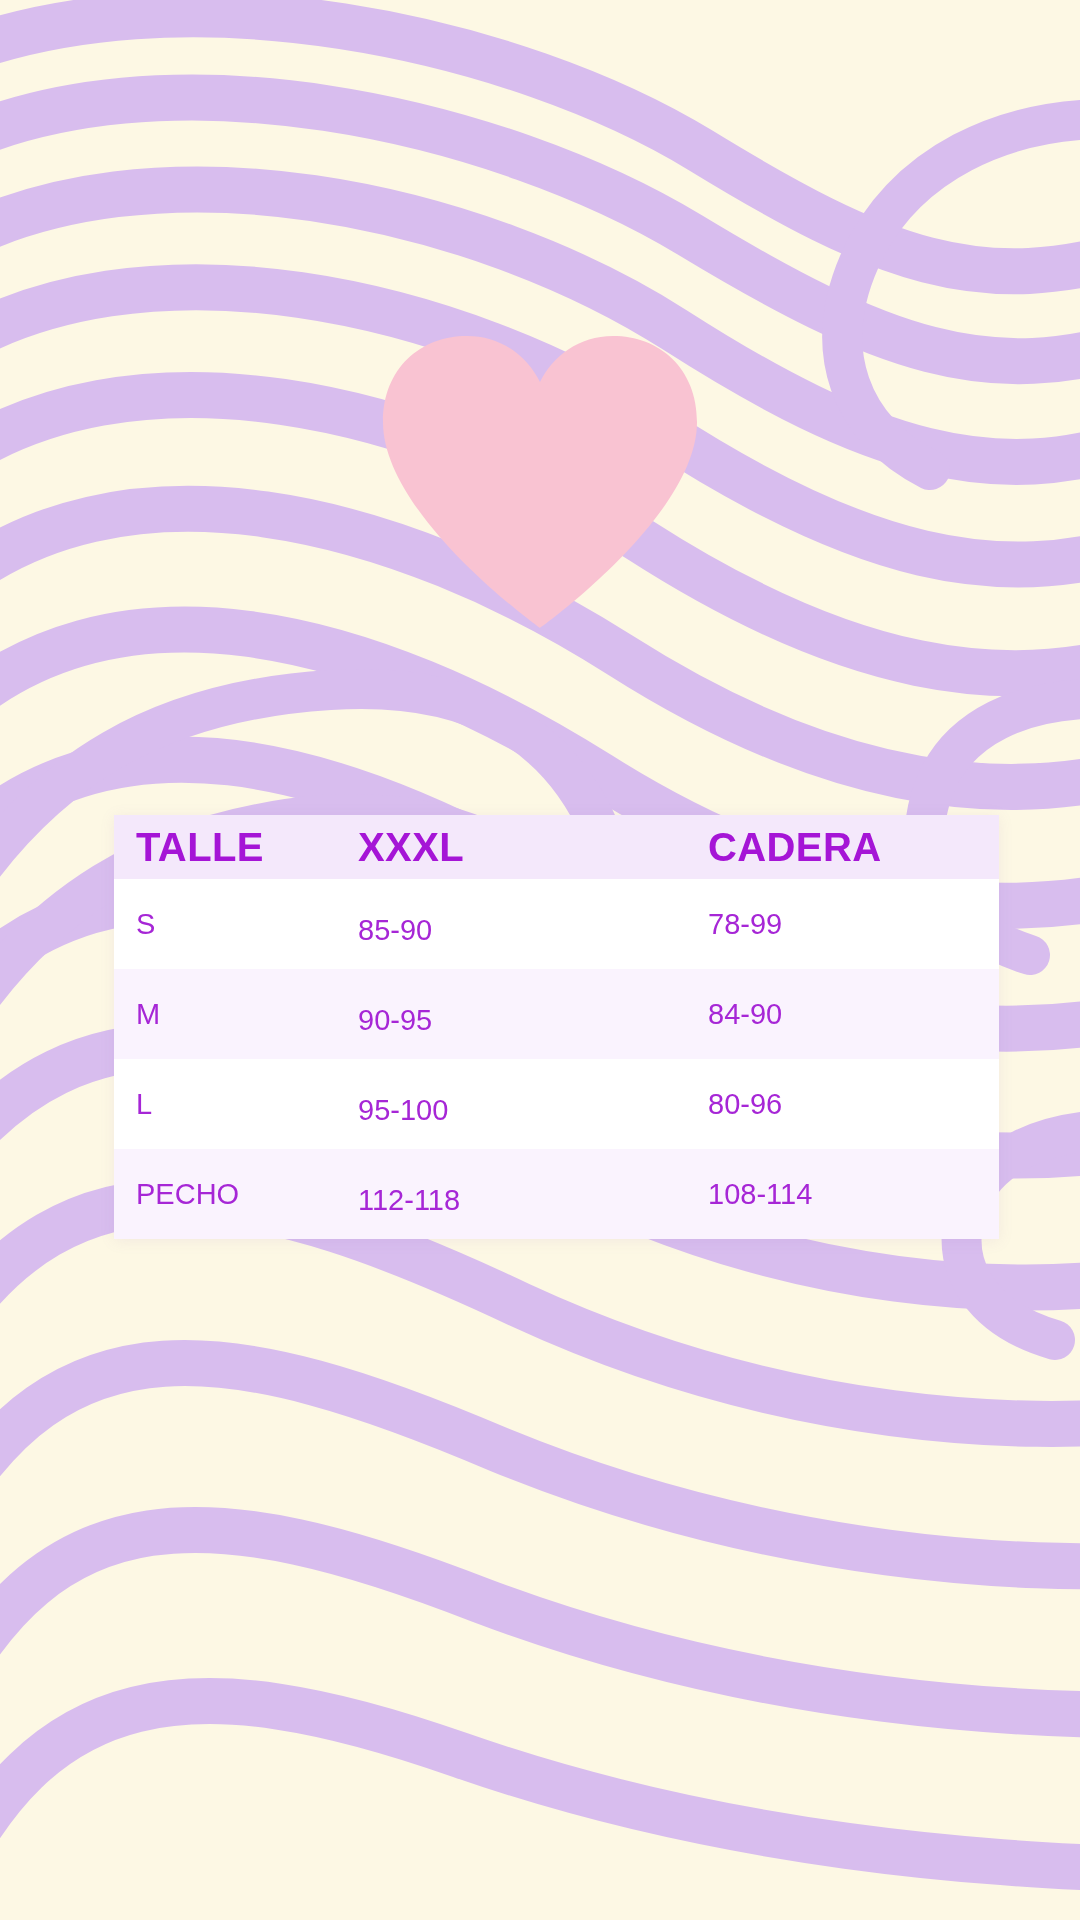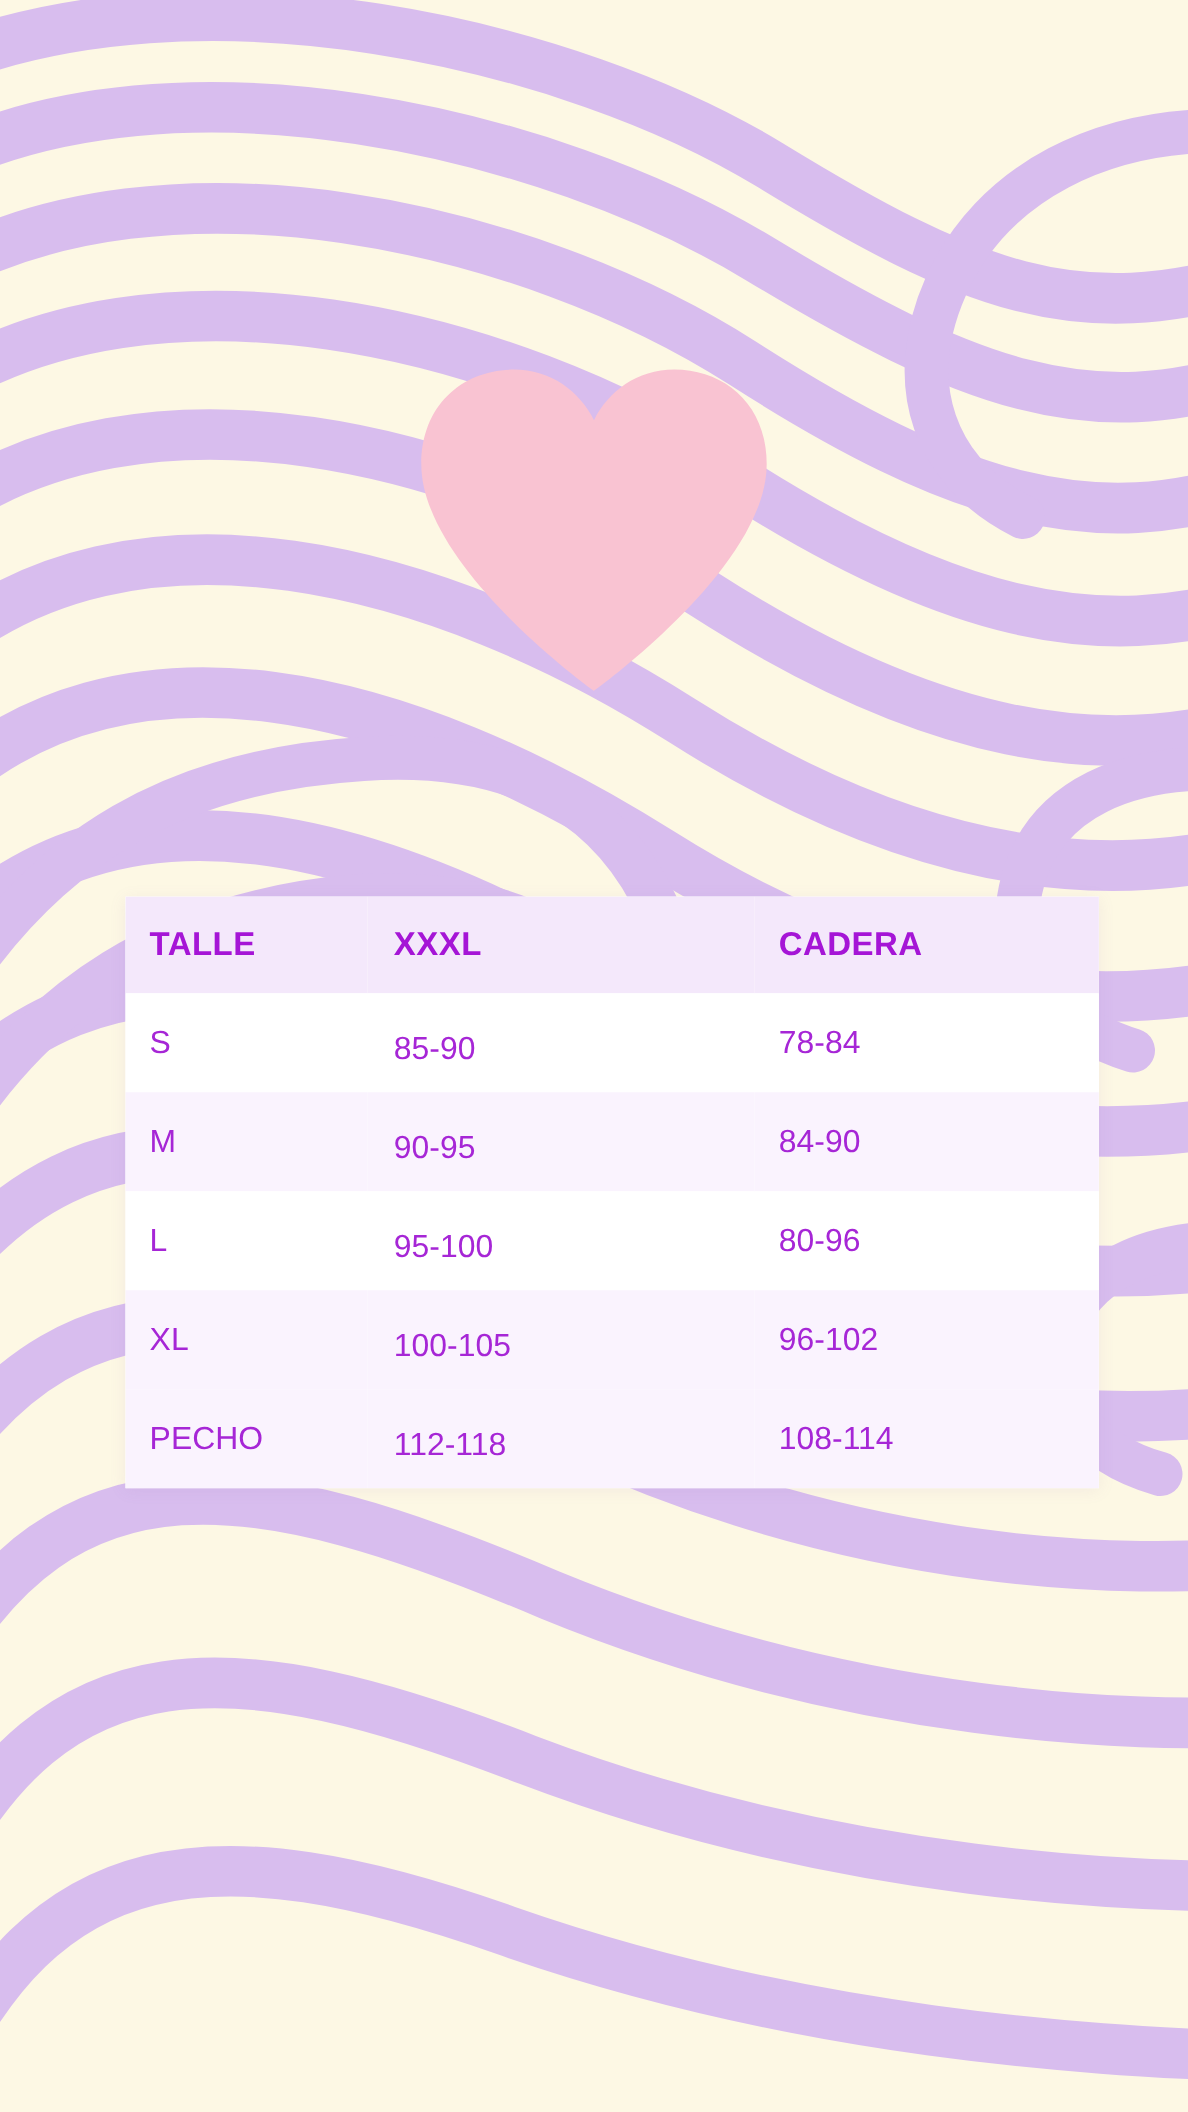--- a/index.html
+++ b/index.html
@@ -67,23 +67,23 @@
     vertical-align: middle;
   }
   .col-1 { width: 220px; }
   .col-2 { width: 352px; }
   .col-3 { width: 313px; margin-top: 36px; }
 
   thead tr {
     background: #f4e8fb;
   }
   thead th {
-    height: 88px;
+    height: 64px;
     color: #a515d6;
-    font-size: 30px;
+    font-size: 40px;
     font-weight: bold;
     letter-spacing: 0.4px;
   }
   thead th .cell-inner { padding-left: 22px; }
   thead th.col-2 .cell-inner { padding-left: 24px; }
   thead th.col-3 .cell-inner { padding-left: 22px; }
 
   tbody tr { height: 90px; }
   tbody tr.row-odd  { background: #ffffff; }
   tbody tr.row-even { background: #faf3fe; }
@@ -154,21 +154,21 @@
       </thead>
       <tbody>
         <tr class="row-odd">
           <td class="col-1">
               <span class="cell-inner">S</span>
             </td>
           <td class="col-2">
               <span class="cell-inner">85-90</span>
             </td>
           <td class="col-3">
-              <span class="cell-inner">78-84</span>
+              <span class="cell-inner">78-99</span>
             </td>
         </tr>
         <tr class="row-even">
           <td class="col-1">
               <span class="cell-inner">M</span>
             </td>
           <td class="col-2">
               <span class="cell-inner">90-95</span>
             </td>
           <td class="col-3">
@@ -177,31 +177,20 @@
         </tr>
         <tr class="row-odd">
           <td class="col-1">
               <span class="cell-inner">L</span>
             </td>
           <td class="col-2">
               <span class="cell-inner">95-100</span>
             </td>
           <td class="col-3">
               <span class="cell-inner">80-96</span>
-            </td>
-        </tr>
-        <tr class="row-even">
-          <td class="col-1">
-              <span class="cell-inner">XL</span>
-            </td>
-          <td class="col-2">
-              <span class="cell-inner">100-105</span>
-            </td>
-          <td class="col-3">
-              <span class="cell-inner">96-102</span>
             </td>
         </tr>
         <tr class="row-even">
           <td class="col-1">
               <span class="cell-inner">PECHO</span>
             </td>
           <td class="col-2">
               <span class="cell-inner">112-118</span>
             </td>
           <td class="col-3">

